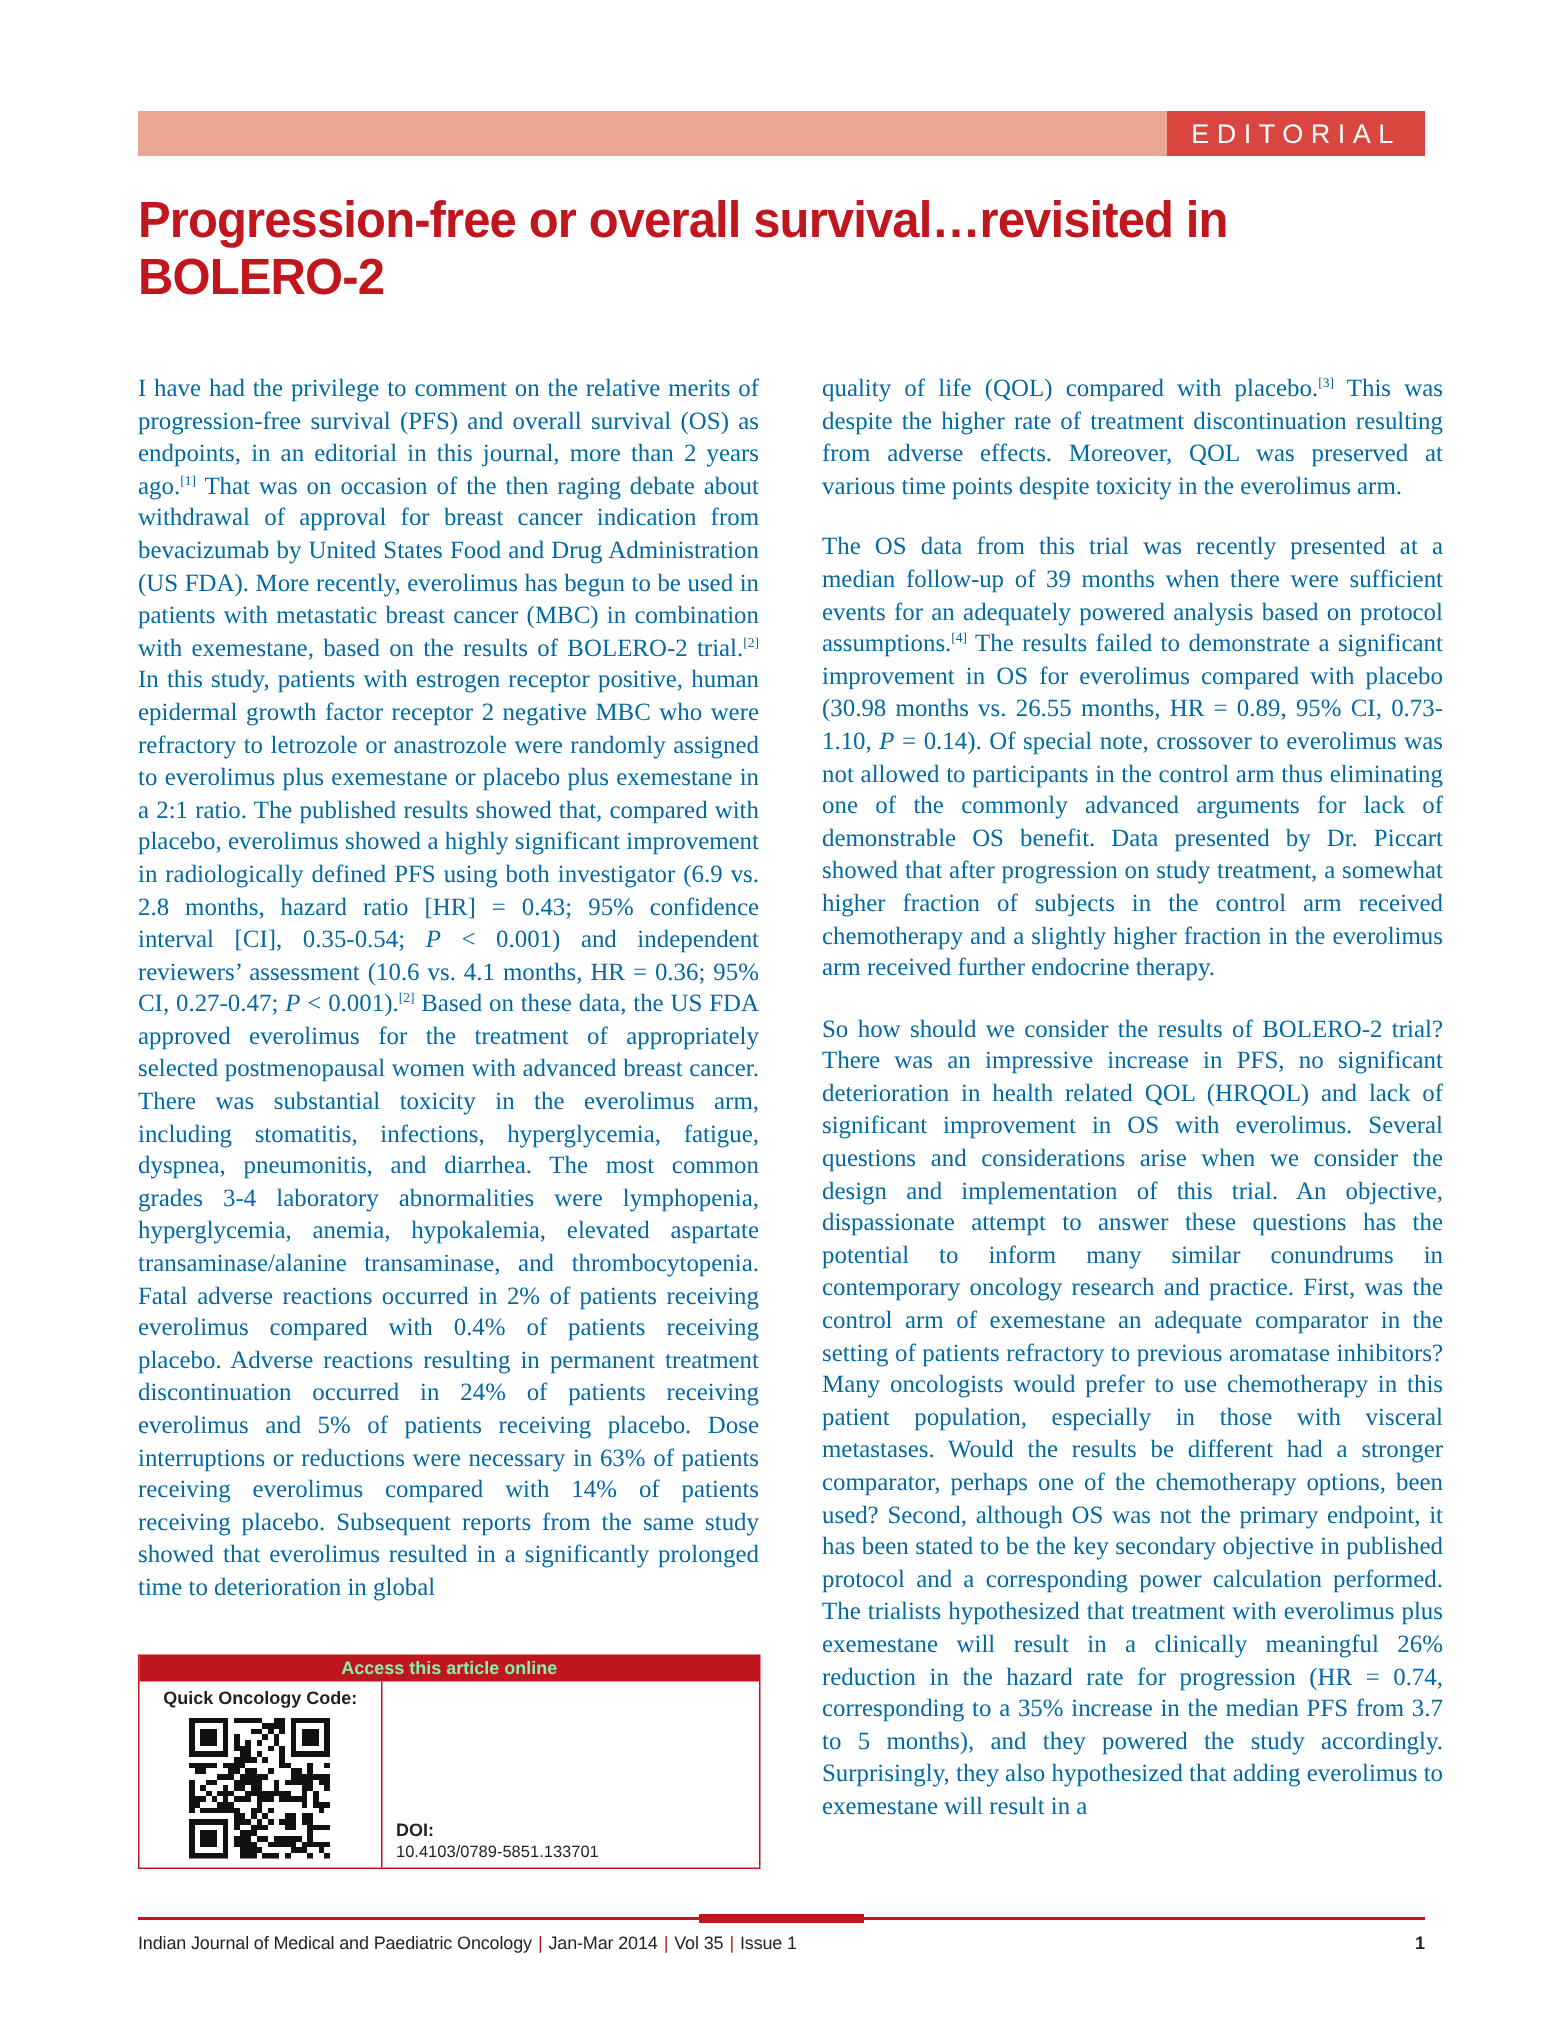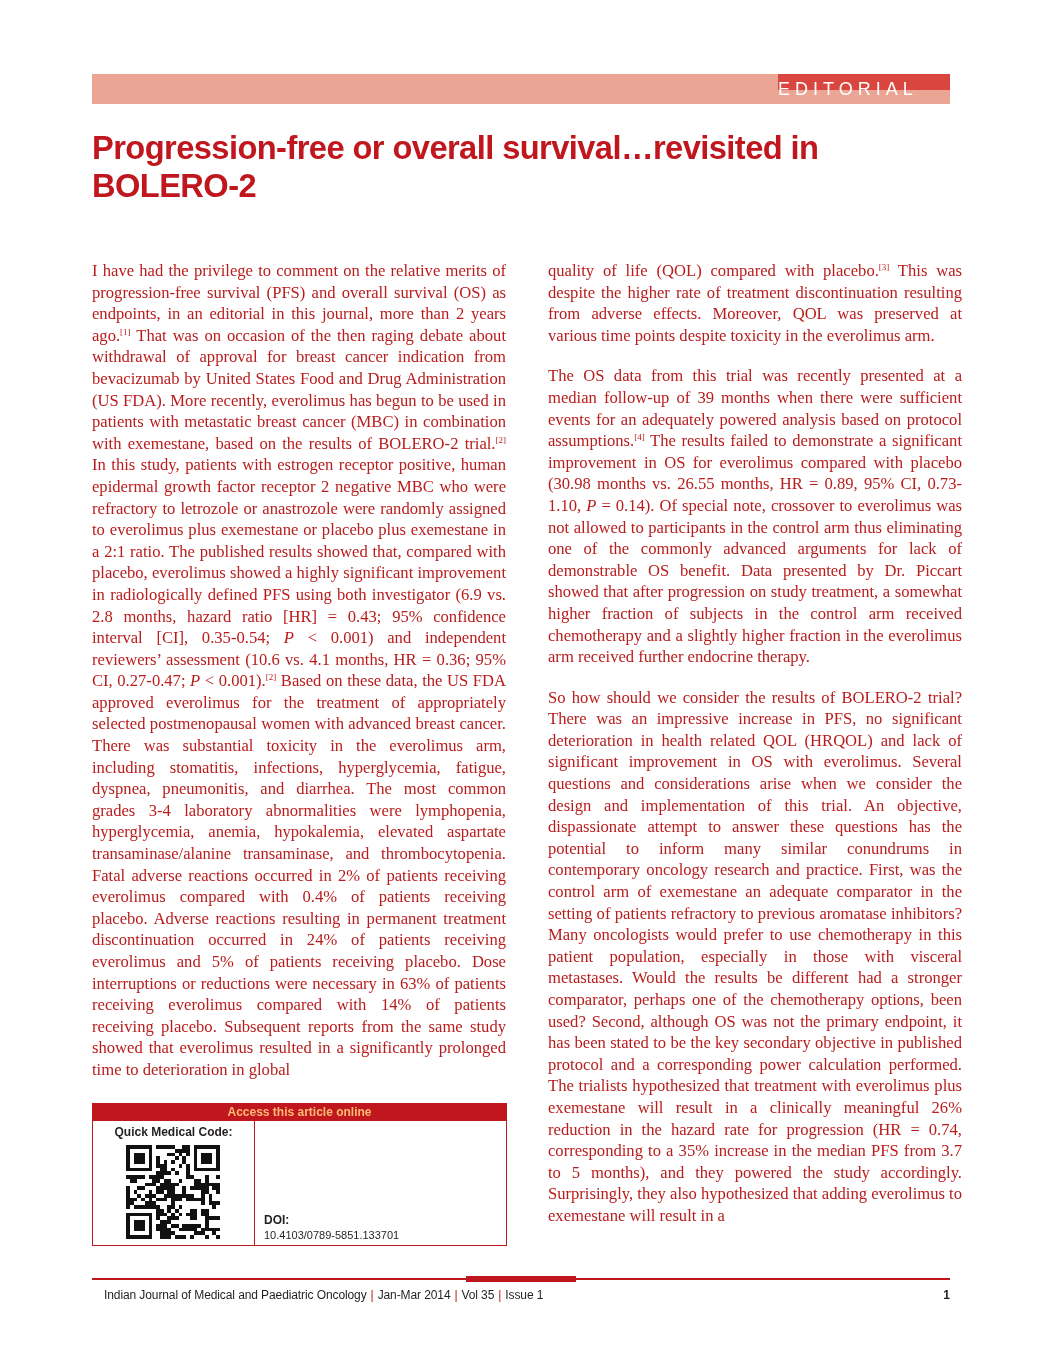--- a/index.html
+++ b/index.html
@@ -1,41 +1,41 @@
 <!DOCTYPE html>
 <html><head>
 <meta charset="utf-8">
 <style>
   html, body { margin: 0; padding: 0; background: #ffffff; }
   body { width: 1044px; height: 1350px; position: relative; overflow: hidden; }
   .band { position: absolute; left: 92px; top: 74px; width: 858px; height: 30px; background: #eaa595; }
-  .band-label { position: absolute; right: 0; top: 0; height: 16px; width: 172px; background: #d9463f; color: #fff;
-    font-family: "Liberation Sans", sans-serif; font-size: 18px; letter-spacing: 5px; line-height: 30px; text-align: left; }
+  .band-label { position: absolute; right: 0; top: 0; height: 30px; width: 172px; background: #d9463f; color: #fff;
+    font-family: "Liberation Sans", sans-serif; font-size: 18px; letter-spacing: 5px; line-height: 30px; text-align: center; }
   .title { position: absolute; left: 92px; top: 128px; width: 860px; margin: 0; color: #c0171f;
     font-family: "Liberation Sans", sans-serif; font-weight: bold; font-size: 34px; line-height: 38px; letter-spacing: -0.6px; transform: scaleX(0.96); transform-origin: left top; }
-  .col { position: absolute; top: 260px; width: 414px; font-family: "Liberation Serif", serif; font-size: 16.6px; line-height: 21.6px; color: #b91c1c; }
+  .col { position: absolute; top: 248px; width: 414px; font-family: "Liberation Serif", serif; font-size: 16.6px; line-height: 21.6px; color: #0369a1; }
   .col p { margin: 0 0 19px 0; text-align: justify; }
   .col-left { left: 92px; }
   .col-right { left: 536px; margin-left: 12px; }
   sup { font-size: 9px; line-height: 0; vertical-align: 6px; }
   .access-box { position: absolute; left: 92px; top: 1103px; width: 413px; height: 141px; border: 1px solid #c0171f; font-family: "Liberation Sans", sans-serif; }
-  .access-head { height: 17px; background: #c0171f; color: #fdba74; font-size: 12px; font-weight: bold; text-align: center; line-height: 17px; }
+  .access-head { height: 17px; background: #c0171f; color: #86efac; font-size: 12px; font-weight: bold; text-align: center; line-height: 17px; }
   .qr-cell { position: absolute; left: 0; top: 17px; width: 161px; height: 124px; border-right: 1px solid #c0171f; }
   .qr-label { font-size: 12px; font-weight: bold; text-align: center; margin-top: 4px; color: #231f20; }
   .qr { position: absolute; left: 33px; top: 24px; width: 94px; height: 94px; }
   .info-cell { position: absolute; left: 162px; width: 251px; padding-left: 9px; box-sizing: border-box; color: #231f20; }
   .info-web { top: 17px; height: 64px; border-bottom: 1px solid #c0171f; }
   .info-doi { top: 93px; height: 59px; }
   .info-key { font-size: 12px; font-weight: bold; display: block; }
   .info-val { font-size: 11px; display: block; margin-top: 2px; }
   .info-web .info-key { margin-top: 17px; }
   .info-doi .info-key { margin-top: 16px; }
   .footer-rule { position: absolute; left: 92px; top: 1278px; width: 858px; height: 2px; background: #c0171f; }
   .footer-tab { position: absolute; left: 466px; top: 1276px; width: 110px; height: 6px; background: #c0171f; }
-  .footer-text { position: absolute; left: 104px; top: 1288px; font-family: "Liberation Sans", sans-serif; font-size: 12px; color: #231f20; letter-spacing: -0.1px; }
+  .footer-text { position: absolute; left: 92px; top: 1288px; font-family: "Liberation Sans", sans-serif; font-size: 12px; color: #231f20; letter-spacing: -0.1px; }
   .footer-text .sep { color: #c0171f; margin: 0 4px; }
   .page-num { position: absolute; right: 94px; top: 1288px; font-family: "Liberation Sans", sans-serif; font-size: 12px; font-weight: bold; color: #231f20; }
 </style>
 </head>
 <body>
 
 <div class="band">
   <div class="band-label">EDITORIAL</div>
 </div>
 
@@ -46,21 +46,21 @@
   </div>
 <div class="col col-right">
     <p>quality of life (QOL) compared with placebo.<sup>[3]</sup> This was despite the higher rate of treatment discontinuation resulting from adverse effects. Moreover, QOL was preserved at various time points despite toxicity in the everolimus arm.</p>
     <p>The OS data from this trial was recently presented at a median follow-up of 39 months when there were sufficient events for an adequately powered analysis based on protocol assumptions.<sup>[4]</sup> The results failed to demonstrate a significant improvement in OS for everolimus compared with placebo (30.98 months vs. 26.55 months, HR = 0.89, 95% CI, 0.73-1.10, <i>P</i> = 0.14). Of special note, crossover to everolimus was not allowed to participants in the control arm thus eliminating one of the commonly advanced arguments for lack of demonstrable OS benefit. Data presented by Dr. Piccart showed that after progression on study treatment, a somewhat higher fraction of subjects in the control arm received chemotherapy and a slightly higher fraction in the everolimus arm received further endocrine therapy.</p>
     <p>So how should we consider the results of BOLERO-2 trial? There was an impressive increase in PFS, no significant deterioration in health related QOL (HRQOL) and lack of significant improvement in OS with everolimus. Several questions and considerations arise when we consider the design and implementation of this trial. An objective, dispassionate attempt to answer these questions has the potential to inform many similar conundrums in contemporary oncology research and practice. First, was the control arm of exemestane an adequate comparator in the setting of patients refractory to previous aromatase inhibitors? Many oncologists would prefer to use chemotherapy in this patient population, especially in those with visceral metastases. Would the results be different had a stronger comparator, perhaps one of the chemotherapy options, been used? Second, although OS was not the primary endpoint, it has been stated to be the key secondary objective in published protocol and a corresponding power calculation performed. The trialists hypothesized that treatment with everolimus plus exemestane will result in a clinically meaningful 26% reduction in the hazard rate for progression (HR = 0.74, corresponding to a 35% increase in the median PFS from 3.7 to 5 months), and they powered the study accordingly. Surprisingly, they also hypothesized that adding everolimus to exemestane will result in a</p>
   </div>
 
 <div class="access-box">
   <div class="access-head">Access this article online</div>
   <div class="qr-cell">
-    <div class="qr-label">Quick Medical Code:</div>
+    <div class="qr-label">Quick Oncology Code:</div>
     <svg class="qr" id="qr" viewBox="0 0 25 25" shape-rendering="crispEdges">
         <rect x="0" y="0" width="1" height="1" fill="#111"></rect>
         <rect x="1" y="0" width="1" height="1" fill="#111"></rect>
         <rect x="2" y="0" width="1" height="1" fill="#111"></rect>
         <rect x="3" y="0" width="1" height="1" fill="#111"></rect>
         <rect x="4" y="0" width="1" height="1" fill="#111"></rect>
         <rect x="5" y="0" width="1" height="1" fill="#111"></rect>
         <rect x="6" y="0" width="1" height="1" fill="#111"></rect>
         <rect x="8" y="0" width="1" height="1" fill="#111"></rect>
         <rect x="9" y="0" width="1" height="1" fill="#111"></rect>

